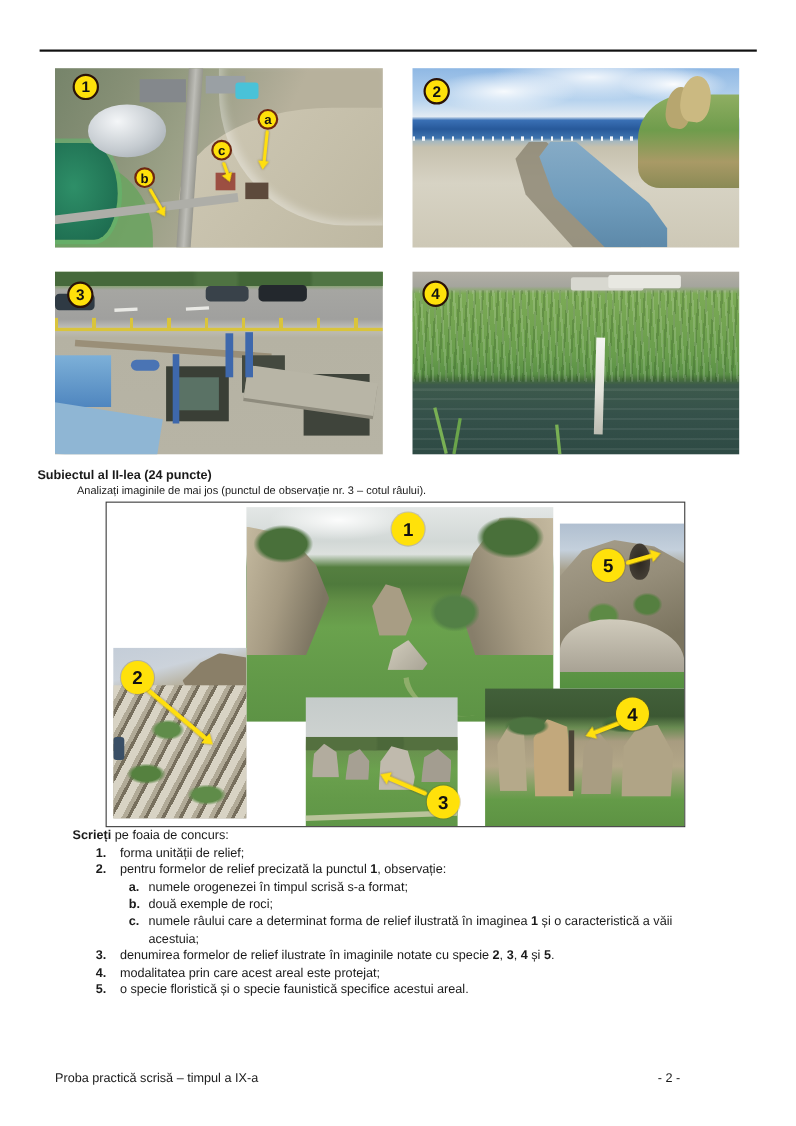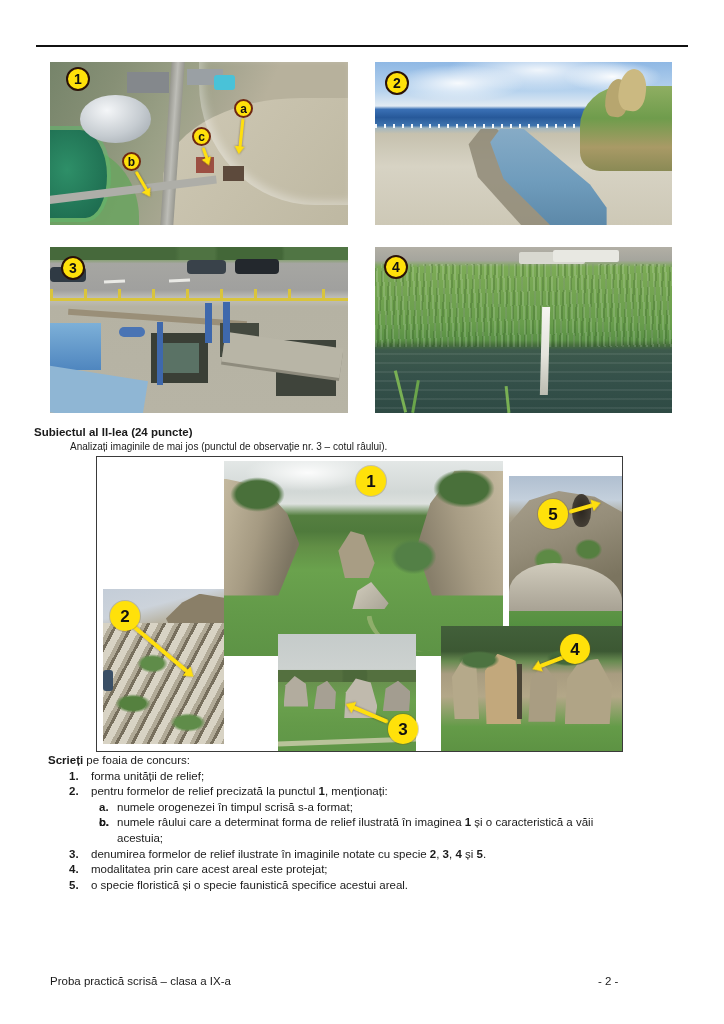--- a/index.html
+++ b/index.html
@@ -179,21 +179,21 @@
   #c4p{left:344px;top:169px;width:182px;height:126px;
       background:linear-gradient(180deg,#42603a 0%,#3c5833 20%,#688b51 28%,#a89c80 38%,#b3a788 56%,#649b48 80%,#5d9243 100%);}
   #c4p .pil1{left:6%;top:26%;width:15%;height:48%;background:#b5a98a;clip-path:polygon(10% 100%,0 30%,40% 0,90% 15%,100% 100%);}
   #c4p .pil2{left:24%;top:22%;width:20%;height:56%;background:#c2a87c;clip-path:polygon(5% 100%,0 25%,35% 0,85% 10%,100% 100%);}
   #c4p .pil3{left:48%;top:30%;width:16%;height:46%;background:#a99d82;clip-path:polygon(0 100%,8% 28%,50% 0,100% 30%,92% 100%);}
   #c4p .pil4{left:68%;top:26%;width:26%;height:52%;background:#b0a486;clip-path:polygon(0 100%,5% 30%,30% 5%,70% 0,100% 40%,95% 100%);}
   #c4p .crev{left:42%;top:30%;width:5px;height:44%;background:#4a4436;}
   #c4p .bsh1{left:10%;top:20%;width:22%;height:14%;background:radial-gradient(#4c7340 55%,rgba(0,0,0,0) 72%);}
   #c4p .bsh2{left:58%;top:18%;width:24%;height:14%;background:radial-gradient(#43683a 55%,rgba(0,0,0,0) 72%);}
   
-  .tasks{position:absolute;left:48px;top:753px;width:640px;font-size:11.5px;line-height:15.6px;}
+  .tasks{position:absolute;left:66px;top:753px;width:640px;font-size:11.5px;line-height:15.6px;}
   .t-intro b{font-weight:bold;}
   .t-row,.t-sub{position:relative;}
   .t-num{position:absolute;left:21px;font-weight:bold;}
   .t-text{display:block;margin-left:43px;}
   .t-sub .t-num{left:51px;}
   .t-sub .t-text{margin-left:69px;}
   .t-text .bb{font-weight:bold;}
   .w-narrow{width:525px;}
   
   .foot-l{position:absolute;left:50px;top:975px;font-size:11.5px;}
@@ -333,43 +333,44 @@
   </div>
 
   <div class="tasks">
     <div class="t-intro"><b>Scrieți</b><span> pe foaia de concurs:</span></div>
     <div class="t-row">
       <span class="t-num">1.</span>
       <span class="t-text">forma unității de relief;</span>
     </div>
     <div class="t-row">
       <span class="t-num">2.</span>
-      <span class="t-text"><span>pentru formelor de relief precizată la punctul </span><span class="bb">1</span><span>, menționați:</span></span>
+      <span class="t-text"><span>pentru formelor de relief precizată la punctul </span><span class="bb">1</span><span>, observație:</span></span>
     </div>
     <div class="t-sub">
       <span class="t-num">a.</span>
       <span class="t-text">numele orogenezei în timpul scrisă s-a format;</span>
     </div>
     <div class="t-sub">
       <span class="t-num">b.</span>
+      <span class="t-text">două exemple de roci;</span>
     </div>
     <div class="t-sub">
       <span class="t-num">c.</span>
       <span class="t-text w-narrow"><span>numele râului care a determinat forma de relief ilustrată în imaginea </span><span class="bb">1</span><span> și o caracteristică a văii acestuia;</span></span>
     </div>
     <div class="t-row">
       <span class="t-num">3.</span>
       <span class="t-text"><span>denumirea formelor de relief ilustrate în imaginile notate cu specie </span><span class="bb">2</span><span>, </span><span class="bb">3</span><span>, </span><span class="bb">4</span><span> și </span><span class="bb">5</span><span>.</span></span>
     </div>
     <div class="t-row">
       <span class="t-num">4.</span>
       <span class="t-text">modalitatea prin care acest areal este protejat;</span>
     </div>
     <div class="t-row">
       <span class="t-num">5.</span>
       <span class="t-text">o specie floristică și o specie faunistică specifice acestui areal.</span>
     </div>
   </div>
 
-  <div class="foot-l">Proba practică scrisă – clasa a IX-a</div>
+  <div class="foot-l">Proba practică scrisă – timpul a IX-a</div>
   <div class="foot-r">- 2 -</div>
 
 </div>
 
 </body></html>

